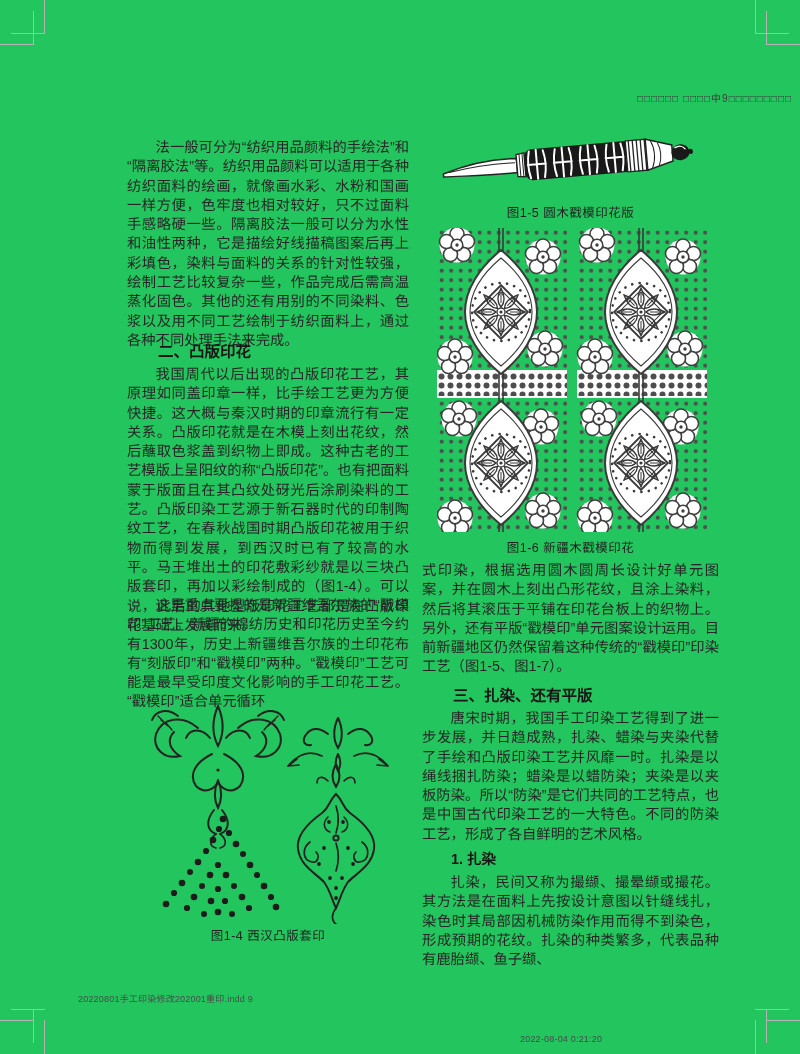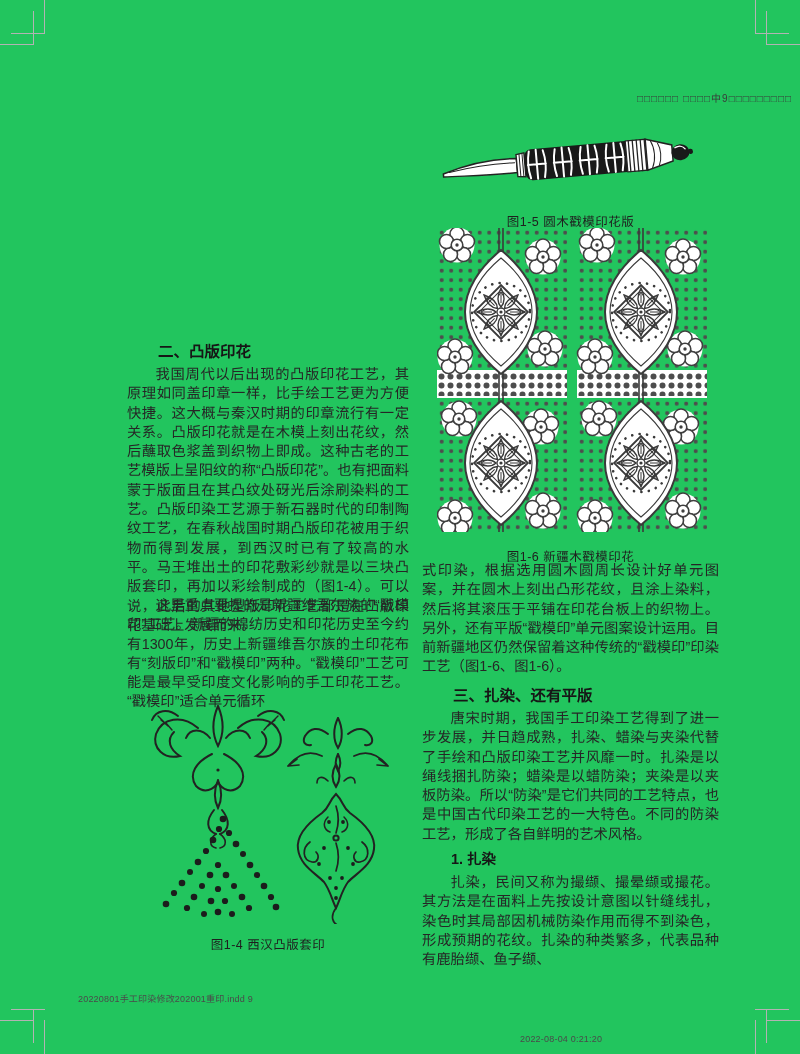--- a/index.html
+++ b/index.html
@@ -20,21 +20,21 @@
   .h2{
     position:absolute;font-size:15.5px;font-weight:bold;color:#161616;
     text-indent:2em;line-height:20px;
   }
   .sub{
     position:absolute;font-size:14.5px;font-weight:bold;color:#161616;
     text-indent:2em;line-height:19px;
   }
   .cap{
     position:absolute;font-size:12.5px;color:#1f1f1f;text-align:center;
-    line-height:16px;letter-spacing:0.5px;margin-top:9px;
+    line-height:16px;letter-spacing:0.5px;
   }
   .fig{position:absolute;}
   .ftr{
     position:absolute;font-size:9px;color:#4a4a4a;letter-spacing:0.2px;
     white-space:nowrap;
   }
 </style>
 </head>
 <body>
 
@@ -55,20 +55,21 @@
   <div class="cm" style="left:0;top:1020px;width:34px;height:1px"></div>
   <div class="cm" style="left:11px;top:1009px;width:34px;height:1px"></div>
 
   <div class="cm" style="left:755px;top:1020px;width:1px;height:34px"></div>
   <div class="cm" style="left:766px;top:1009px;width:1px;height:34px"></div>
   <div class="cm" style="left:766px;top:1020px;width:34px;height:1px"></div>
   <div class="cm" style="left:755px;top:1009px;width:34px;height:1px"></div>
 
   <div class="hdr" style="left:588px;top:90px;width:204px;text-align:right;">□□□□□□  □□□□中9□□□□□□□□□</div>
 
+  <div class="para" style="left:127px;top:138px;width:282px;">法一般可分为“纺织用品颜料的手绘法”和“隔离胶法”等。纺织用品颜料可以适用于各种纺织面料的绘画，就像画水彩、水粉和国画一样方便，色牢度也相对较好，只不过面料手感略硬一些。隔离胶法一般可以分为水性和油性两种，它是描绘好线描稿图案后再上彩填色，染料与面料的关系的针对性较强，绘制工艺比较复杂一些，作品完成后需高温蒸化固色。其他的还有用别的不同染料、色浆以及用不同工艺绘制于纺织面料上，通过各种不同处理手法来完成。</div>
 
   <div class="h2" style="left:127px;top:342px;width:282px;">二、凸版印花</div>
 
   <div class="para" style="left:127px;top:365px;width:282px;">我国周代以后出现的凸版印花工艺，其原理如同盖印章一样，比手绘工艺更为方便快捷。这大概与秦汉时期的印章流行有一定关系。凸版印花就是在木模上刻出花纹，然后蘸取色浆盖到织物上即成。这种古老的工艺模版上呈阳纹的称“凸版印花”。也有把面料蒙于版面且在其凸纹处砑光后涂刷染料的工艺。凸版印染工艺源于新石器时代的印制陶纹工艺，在春秋战国时期凸版印花被用于织物而得到发展，到西汉时已有了较高的水平。马王堆出土的印花敷彩纱就是以三块凸版套印，再加以彩绘制成的（图1-4）。可以说，此后的其他型版印花工艺都是在凸版印花基础上发展而来。</div>
 
   <div class="para" style="left:127px;top:596px;width:282px;">这里重点要提的是新疆维吾尔族的“戳模印”工艺。新疆的棉纺历史和印花历史至今约有1300年，历史上新疆维吾尔族的土印花布有“刻版印”和“戳模印”两种。“戳模印”工艺可能是最早受印度文化影响的手工印花工艺。“戳模印”适合单元循环</div>
 
   <div class="fig" style="left:140px;top:702px;width:256px;height:222px;">
     <svg width="256" height="222" viewBox="0 0 256 222" fill="none" stroke="#222" stroke-width="2" stroke-linecap="round">
 
@@ -250,21 +251,21 @@
           <use href="#med" transform="translate(64,84)"></use>
           <use href="#med" transform="translate(64,235)"></use>
         </g>
       </defs>
       <use href="#pnl" x="0"></use>
       <use href="#pnl" x="140"></use>
     </svg>
   </div>
   <div class="cap" style="left:422px;top:540px;width:297px;">图1-6  新疆木戳模印花</div>
 
-  <div class="para" style="left:422px;top:561px;width:297px;text-indent:0;">式印染，根据选用圆木圆周长设计好单元图案，并在圆木上刻出凸形花纹，且涂上染料，然后将其滚压于平铺在印花台板上的织物上。另外，还有平版“戳模印”单元图案设计运用。目前新疆地区仍然保留着这种传统的“戳模印”印染工艺（图1-6、图1-6）。</div>
+  <div class="para" style="left:422px;top:561px;width:297px;text-indent:0;">式印染，根据选用圆木圆周长设计好单元图案，并在圆木上刻出凸形花纹，且涂上染料，然后将其滚压于平铺在印花台板上的织物上。另外，还有平版“戳模印”单元图案设计运用。目前新疆地区仍然保留着这种传统的“戳模印”印染工艺（图1-5、图1-7）。</div>
 
   <div class="h2" style="left:422px;top:686px;width:297px;">三、扎染、还有平版</div>
 
   <div class="para" style="left:422px;top:709px;width:297px;">唐宋时期，我国手工印染工艺得到了进一步发展，并日趋成熟，扎染、蜡染与夹染代替了手绘和凸版印染工艺并风靡一时。扎染是以绳线捆扎防染；蜡染是以蜡防染；夹染是以夹板防染。所以“防染”是它们共同的工艺特点，也是中国古代印染工艺的一大特色。不同的防染工艺，形成了各自鲜明的艺术风格。</div>
 
   <div class="sub" style="left:422px;top:850px;width:297px;">1. 扎染</div>
 
   <div class="para" style="left:422px;top:873px;width:297px;">扎染，民间又称为撮缬、撮晕缬或撮花。其方法是在面料上先按设计意图以针缝线扎，染色时其局部因机械防染作用而得不到染色，形成预期的花纹。扎染的种类繁多，代表品种有鹿胎缬、鱼子缬、</div>
 
   <div class="ftr" style="left:78px;top:992px;">20220801手工印染修改202001重印.indd   9</div>

